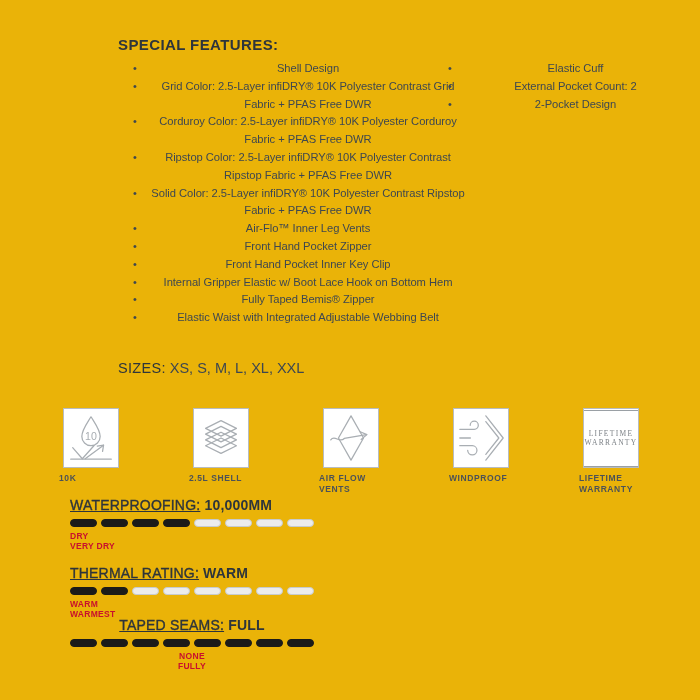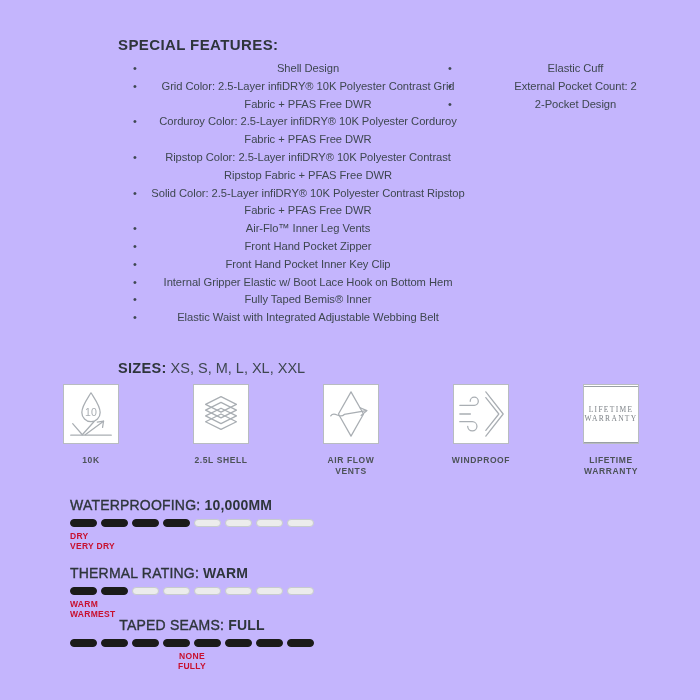--- a/index.html
+++ b/index.html
@@ -2,50 +2,50 @@
 <html style="--accent: #c8102e; --text: #3e4750; --heading: #2e353b; --pill-filled: #1b1b19; --pill-empty-border: #c7cbce; --icon-stroke: #a9aeb3; --tile-border: #b8bcc0;"><head>
 <meta charset="utf-8">
 <style>
   :root{
     --text:#3e4750; --heading:#2e353b; --accent:#c8102e;
     --pill-filled:#1b1b19; --pill-empty-bg:#ececec; --pill-empty-border:#c7cbce;
     --icon-stroke:#a9aeb3; --tile-border:#b8bcc0; --label:#4c5257;
   }
   *{margin:0;padding:0;box-sizing:border-box;}
   html,body{width:700px;height:700px;background:#fff;font-family:"Liberation Sans",sans-serif;}
-  #canvas{position:relative;width:700px;height:700px;background:#c4b5fd;overflow:hidden;}
+  #canvas{position:relative;width:700px;height:700px;background:#eab308;overflow:hidden;}
 
   .section-heading{font-size:15px;font-weight:700;letter-spacing:.4px;color:var(--heading);}
   #special-features-heading{position:absolute;left:118px;top:36px;}
 
   ul.feature-list{list-style:none;position:absolute;}
   #features-left-list{left:133px;top:60px;width:335px;}
   #features-right-list{left:448px;top:60px;width:240px;}
   ul.feature-list li{display:flex;font-size:11.2px;line-height:17.8px;color:var(--text);letter-spacing:-.05px;}
   ul.feature-list .bullet{flex:0 0 15px;font-size:11px;}
   ul.feature-list .ftext{flex:1;text-align:center;}
 
   #sizes-line{position:absolute;left:118px;top:360px;font-size:14.5px;color:var(--text);}
-  #sizes-line .sizes-label{font-weight:700;color:var(--heading);letter-spacing:.3px;text-align:center;}
-
-  #icons-row{position:absolute;left:52px;top:384px;width:598px;display:flex;justify-content:space-between;}
+  #sizes-line .sizes-label{font-weight:400;color:var(--heading);letter-spacing:.3px;text-align:center;}
+
+  #icons-row{position:absolute;left:52px;top:408px;width:598px;display:flex;justify-content:space-between;}
   .feature-tile{width:78px;display:flex;flex-direction:column;align-items:center;}
   .tile-box{width:56px;height:60px;border:1px solid var(--tile-border);color:var(--icon-stroke);
             display:flex;align-items:center;justify-content:center;background:#fff;}
   .tile-box svg{display:block;}
-  .tile-label{margin-top:11px;width:64px;text-align:center;font-size:8.5px;font-weight:700;
+  .tile-label{margin-top:5px;width:64px;text-align:left;font-size:8.5px;font-weight:700;
               letter-spacing:.6px;line-height:10.5px;color:var(--label);}
   .warranty-badge{font-family:"Liberation Serif",serif;font-size:7.5px;letter-spacing:1.3px;
                   color:#7d8287;text-align:center;border-top:1px solid #9aa0a5;border-bottom:1px solid #9aa0a5;
                   padding:18px 1px;line-height:9.5px;font-weight:400;}
 
   .rating-block{position:absolute;left:70px;width:244px;}
   #rating-0{top:497px;} #rating-1{top:565px;} #rating-2{top:617px;text-align:center;}
   .rating-heading{font-size:14px;color:var(--heading);letter-spacing:.2px;}
-  .rating-heading .rlabel{font-weight:400;-webkit-text-stroke:.35px currentColor;}
+  .rating-heading .rlabel{font-weight:400;text-decoration:underline;-webkit-text-stroke:.35px currentColor;}
   .rating-heading .rvalue{font-weight:700;}
   .pill-row{display:flex;margin-top:6px;}
   .pill{flex:1;height:8px;border-radius:4px;margin-right:4px;}
   .pill:last-child{margin-right:0;}
   .pill.filled{background:var(--pill-filled);border:1px solid var(--pill-filled);}
   .pill.empty{background:var(--pill-empty-bg);border:1px solid var(--pill-empty-border);}
   .scale-row{display:flex;justify-content:space-between;margin-top:4px;
              font-size:8.5px;font-weight:700;letter-spacing:.3px;color:var(--accent);flex-direction:column;}
 </style>
 </head>
@@ -87,21 +87,21 @@
       <li>
         <span class="bullet">•</span>
         <span class="ftext">Front Hand Pocket Inner Key Clip</span>
       </li>
       <li>
         <span class="bullet">•</span>
         <span class="ftext">Internal Gripper Elastic w/ Boot Lace Hook on Bottom Hem</span>
       </li>
       <li>
         <span class="bullet">•</span>
-        <span class="ftext">Fully Taped Bemis® Inner</span>
+        <span class="ftext">Fully Taped Bemis® Zipper</span>
       </li>
       <li>
         <span class="bullet">•</span>
         <span class="ftext">Elastic Waist with Integrated Adjustable Webbing Belt</span>
       </li>
     </ul>
 
   <ul id="features-right-list" class="feature-list">
       <li>
         <span class="bullet">•</span>

